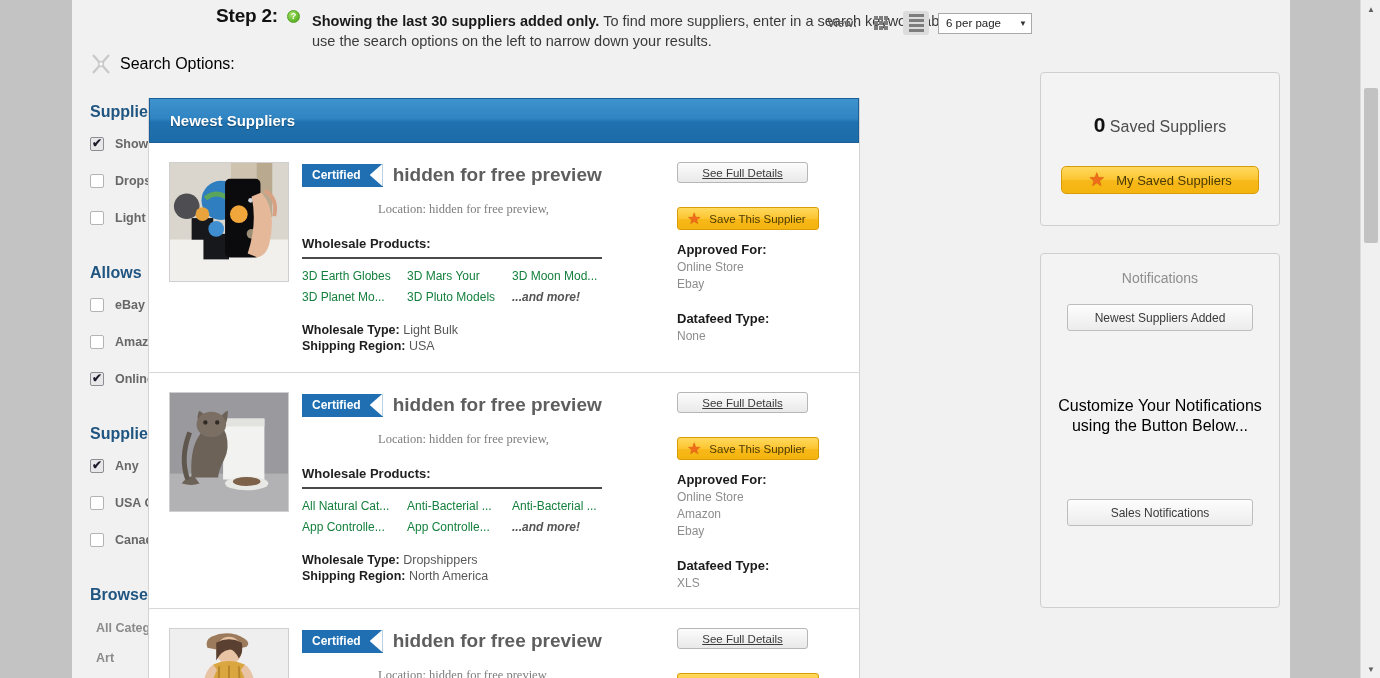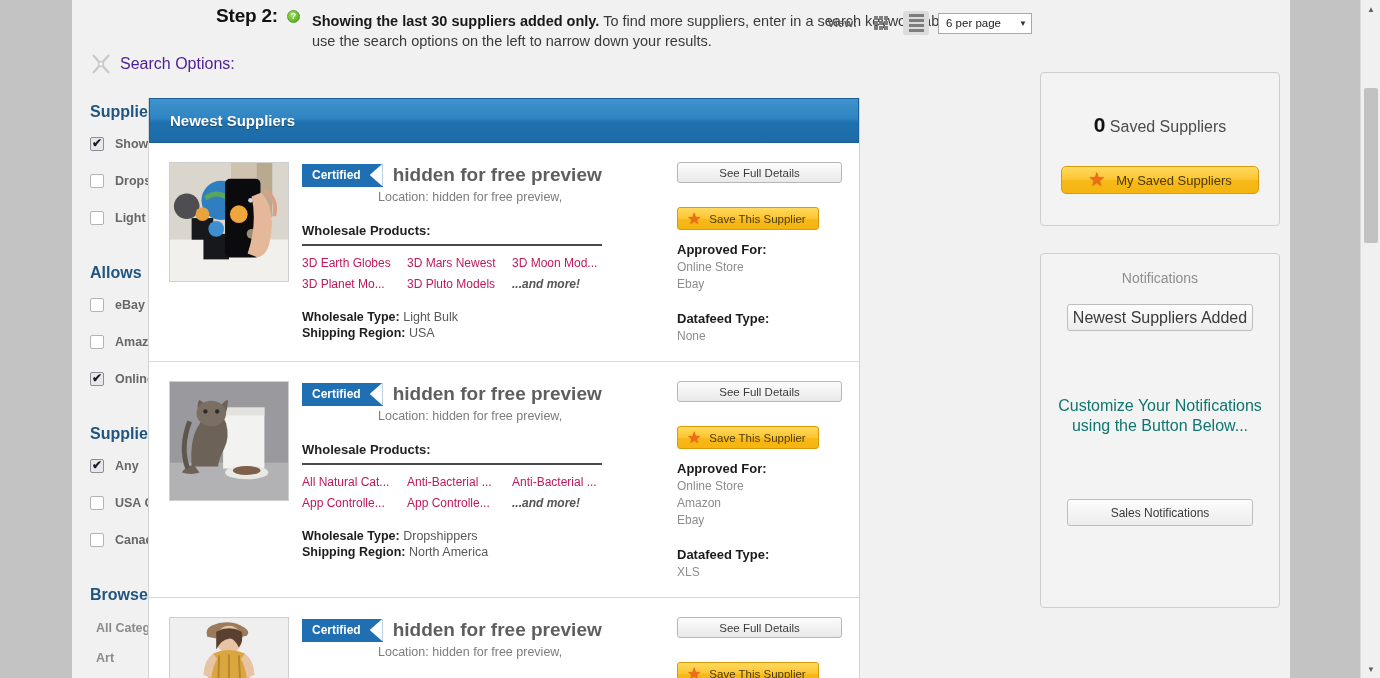--- a/index.html
+++ b/index.html
@@ -46,21 +46,21 @@
     border-radius: 50%;
     background: radial-gradient(circle at 35% 30%, #a7e06a 0%, #6cbf32 55%, #4e9c20 100%);
     border: 1px solid #54a024;
     color: #fff; font-size: 9px; font-weight: bold;
     line-height: 11px; text-align: center;
     font-family: "Liberation Sans", sans-serif;
   }
   .search-options {
     margin-top: 26px;
     display: flex; align-items: center; gap: 8px;
-    font-size: 16px; color: #4c1d95;
+    font-size: 16px; color: #000000;
   }
   .scissors-icon { width: 22px; height: 22px; flex: 0 0 22px; position: relative; opacity: .55;}
   .group-title {
     margin-top: 28px; margin-bottom: 4px;
     font-size: 16px; font-weight: bold; color: #1f5580;
     display: flex; align-items: center; gap: 9px;
   }
   .opt-row {
     display: flex; align-items: center;
     height: 37px;
@@ -177,51 +177,52 @@
     content: "";
     position: absolute; right: 0; top: 0;
     width: 13px; height: 23px;
     background: #fff;
     clip-path: polygon(100% 0, 100% 100%, 0 50%);
   }
   .sname {
     font-size: 19px; font-weight: bold; color: #5e5e5e;
     margin-left: 10px;
   }
-  .sloc { font-size: 12.5px; color: #7d7d7d; margin-top: 2px; margin-left: 76px; }
+  .sloc { font-size: 12.5px; color: #7d7d7d; margin-top: 14px; margin-left: 76px; font-family: Liberation Serif, serif; }
 
   .wp-head { font-size: 13px; font-weight: bold; color: #222; margin-top: 19px; }
   .wp-rule { border-top: 2px solid #4a4a4a; margin-top: 6px; width: 300px; }
   .wp-grid {
     display: grid; grid-template-columns: 105px 105px 100px;
     margin-top: 10px; row-gap: 7px;
   }
   .wp-grid a {
-    font-size: 12px; color: #be185d;
+    font-size: 12px; color: #15803d;
     white-space: nowrap; overflow: hidden; text-overflow: ellipsis;
     text-decoration: none;
   }
   .wp-grid a.more { color: #555; font-style: italic; font-weight: bold; }
 
   .kv { font-size: 12.5px; margin-top: 0; color: #585858; }
   .kv b { color: #1d1d1d; }
   .kv-wrap { margin-top: 18px; line-height: 1.28; }
 
   
   .sright {
     width: 190px; flex: 0 0 190px;
     padding-right: 16px; padding-left: 8px;
   }
   .btn-details {
-    display: block; width: 165px; height: 21px;
+    display: block; width: 131px; height: 21px;
     background: linear-gradient(to bottom,#fcfcfc,#e9e9e9);
     border: 1px solid #b6b6b6; border-radius: 3px;
     font-size: 11.5px; color: #3a3a3a;
     text-align: center; line-height: 20px;
     cursor: pointer;
+    text-decoration: underline;
   }
   .btn-save {
     display: flex; align-items: center; gap: 8px;
     width: 142px; height: 23px; margin-top: 24px;
     background: linear-gradient(to bottom,#ffd95e 0%,#fcc531 50%,#f7b91a 52%,#f5b40f 100%);
     border: 1px solid #d99c08; border-radius: 3px;
     padding-left: 9px;
     font-size: 11.5px; color: #4a3a05; font-weight: normal;
     cursor: pointer;
   }
@@ -249,25 +250,25 @@
     border: 1px solid #d99c08; border-radius: 5px;
     font-size: 13px; color: #4a3a05; cursor: pointer;
   }
   .btn-mysaved .star { font-size: 19px; }
   .card.notif { margin-top: 27px; height: 355px; padding: 16px 14px 0; text-align: center; }
   .notif-title { font-size: 14px; color: #8e8e8e; }
   .btn-notif {
     display: block; width: 186px; height: 27px; margin: 18px auto 0;
     background: linear-gradient(to bottom,#fdfdfd,#ececec);
     border: 1px solid #bdbdbd; border-radius: 3px;
-    font-size: 16px; color: #3a3a3a; line-height: 26px;
+    font-size: 12px; color: #3a3a3a; line-height: 26px;
     cursor: pointer;
   }
   .notif-msg {
-    margin-top: 65px; font-size: 16px; color: #0f766e; line-height: 1.28;
+    margin-top: 65px; font-size: 16px; color: #000000; line-height: 1.28;
   }
   .btn-setup {
     display: block; width: 186px; height: 27px; margin: 62px auto 0;
     background: linear-gradient(to bottom,#fdfdfd,#ececec);
     border: 1px solid #bdbdbd; border-radius: 3px;
     font-size: 12px; color: #3a3a3a; line-height: 26px;
     cursor: pointer;
   }
 
   
@@ -443,21 +444,21 @@
         <div class="sbody">
           <div class="title-line">
             <span class="ribbon">Certified</span>
             <span class="sname">hidden for free preview</span>
           </div>
           <div class="sloc">Location: hidden for free preview,</div>
           <div class="wp-head">Wholesale Products:</div>
           <div class="wp-rule"></div>
           <div class="wp-grid">
             <a>3D Earth Globes</a>
-            <a>3D Mars Newest</a>
+            <a>3D Mars Your</a>
             <a>3D Moon Mod...</a>
             <a>3D Planet Mo...</a>
             <a>3D Pluto Models</a>
             <a class="more">...and more!</a>
           </div>
           <div class="kv-wrap">
             <div class="kv">
               <b>Wholesale Type:</b>
               <span>Light Bulk</span>
             </div>

